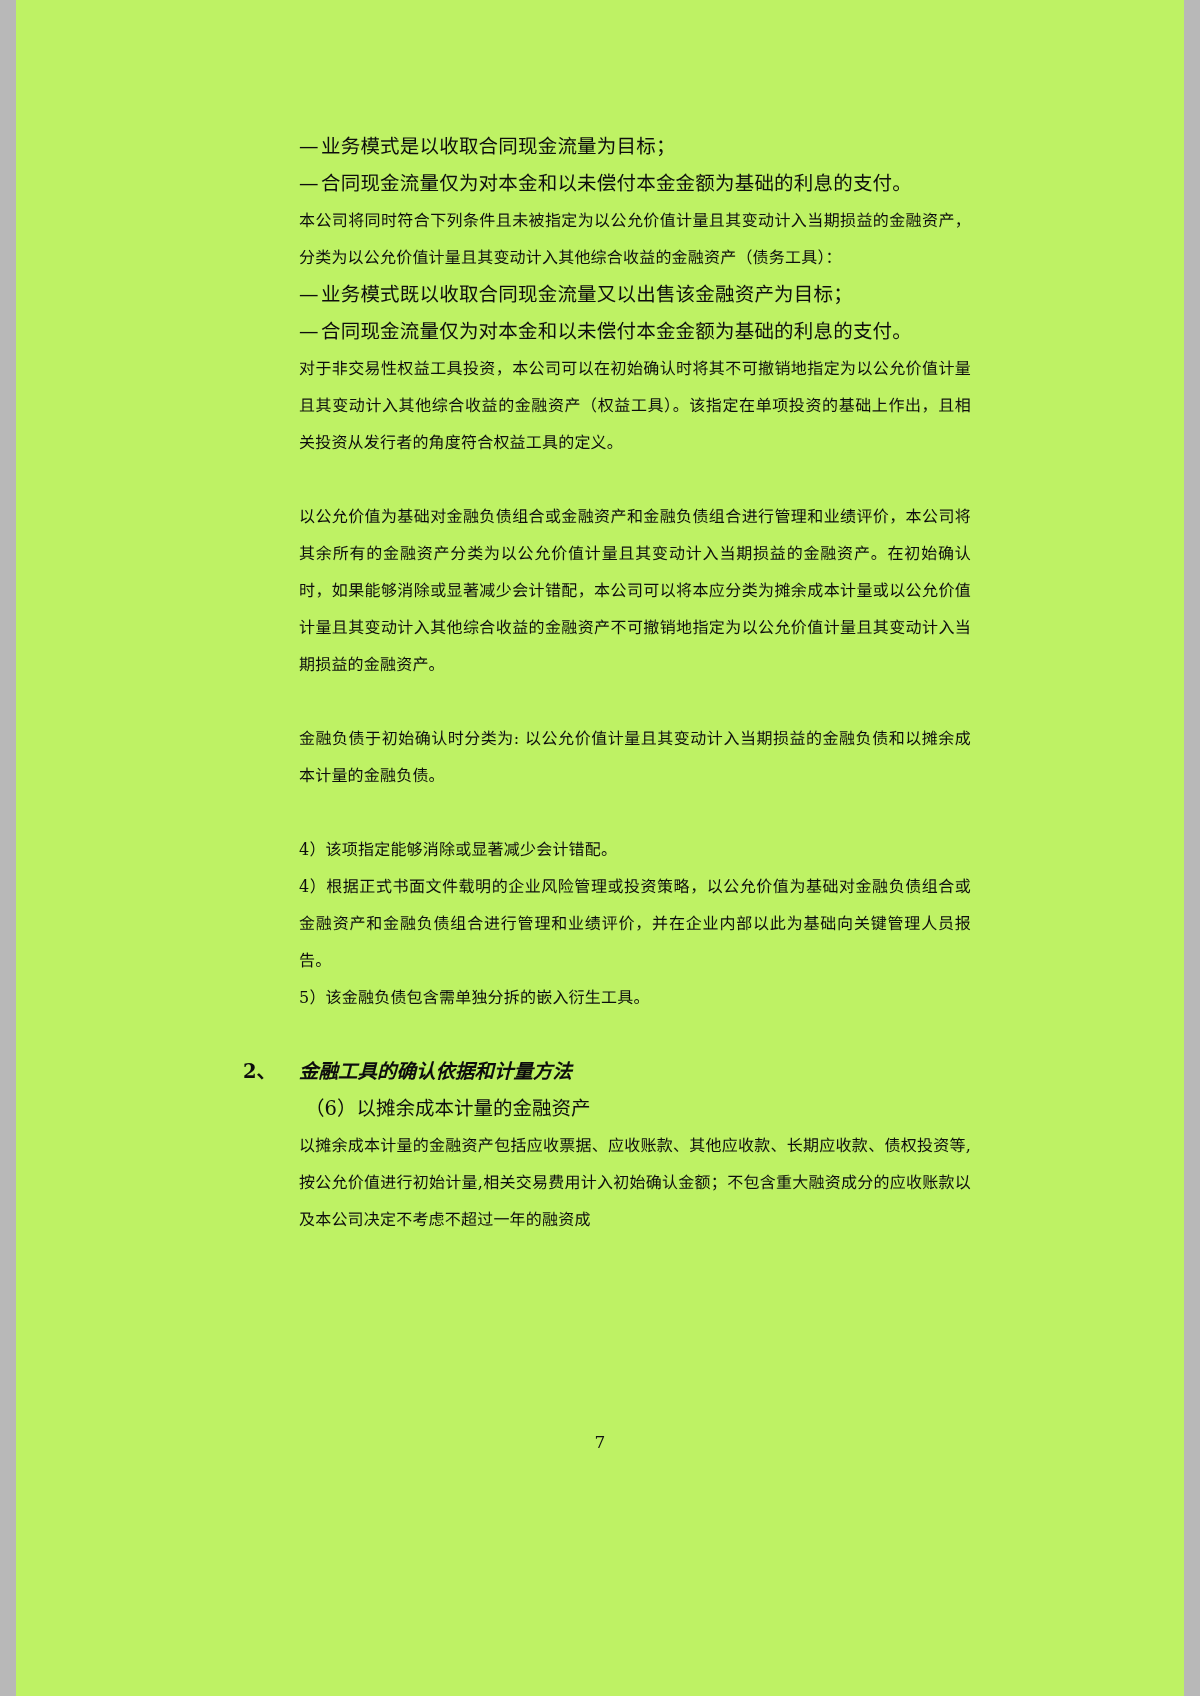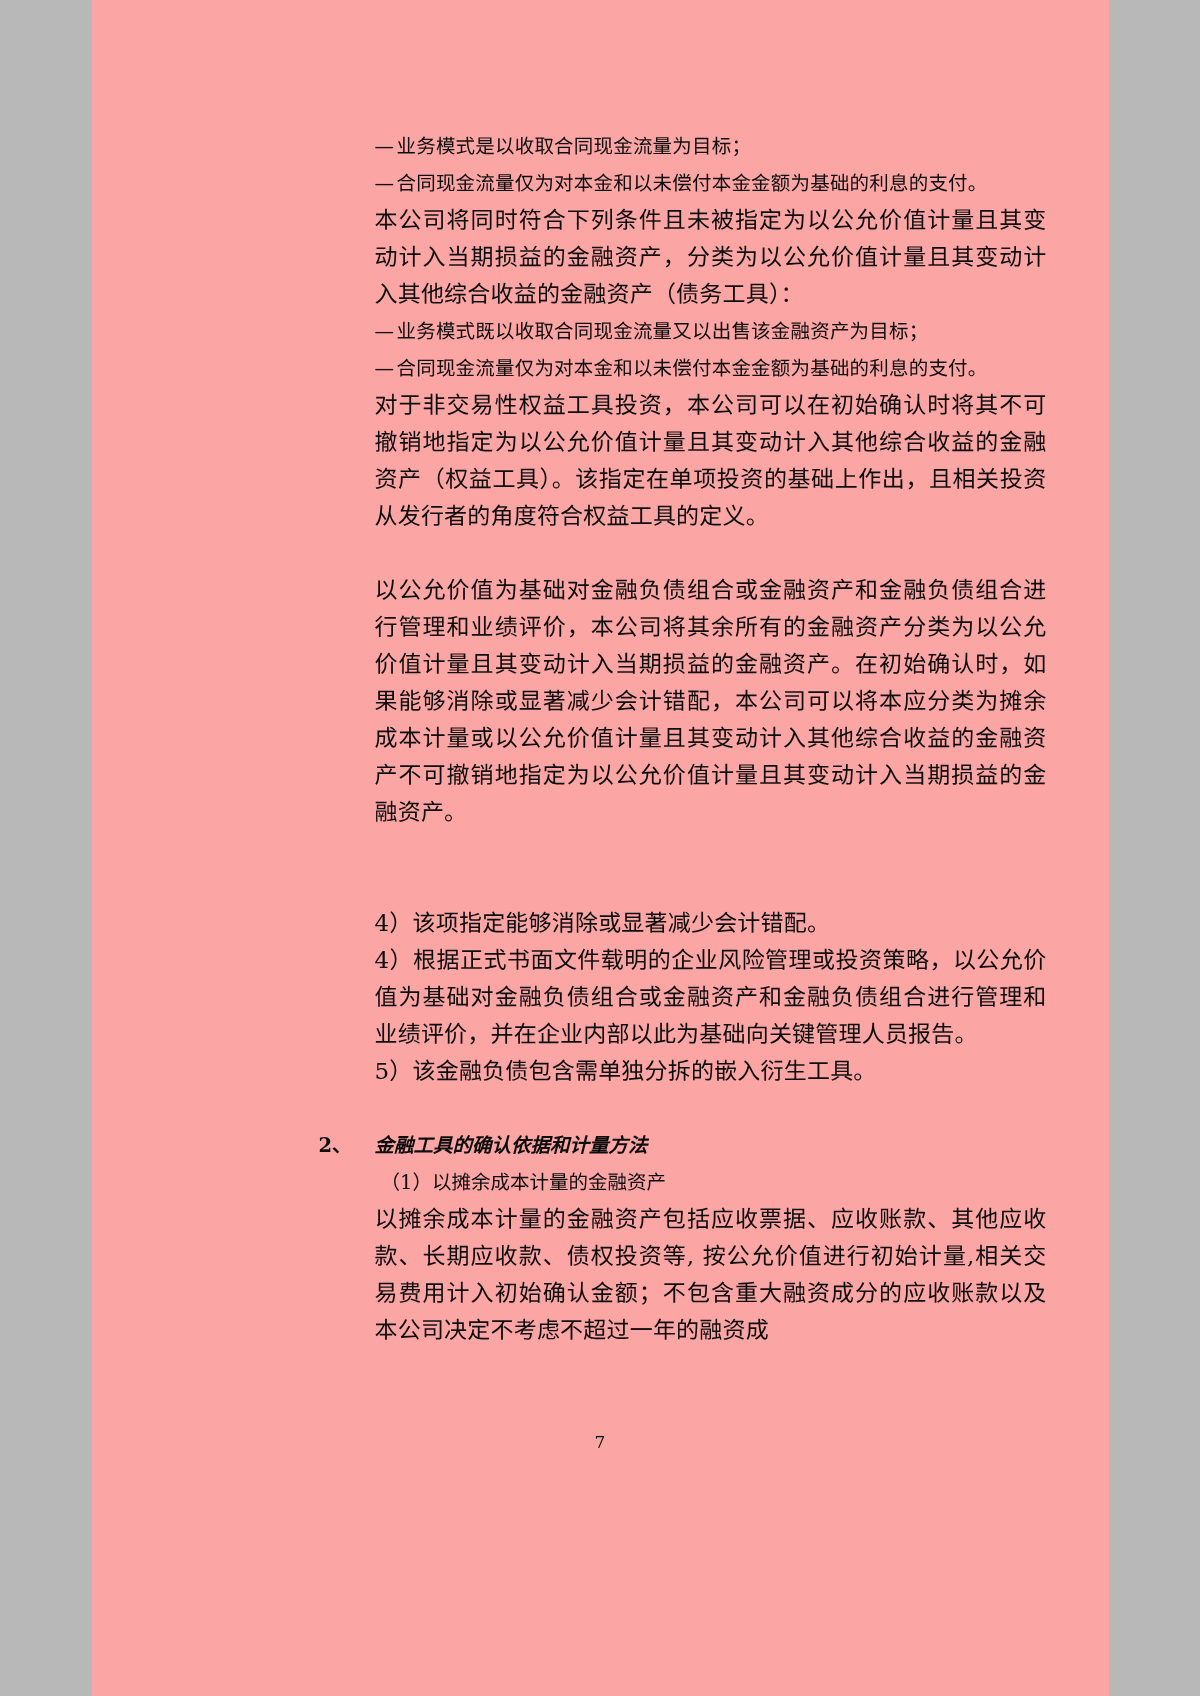--- a/index.html
+++ b/index.html
@@ -2,37 +2,37 @@
 <html lang="zh-CN"><head>
 <meta charset="utf-8">
 <style>
   html, body {
     margin: 0;
     padding: 0;
     background: #b8b8b8;
   }
   .page {
     position: relative;
-    width: 1017px;
+    width: 1168px;
     height: 1696px;
-    background: #fca5a5;
+    background: #bef264;
     margin: 0 auto;
     overflow: hidden;
     box-sizing: border-box;
   }
   .content {
     position: absolute;
     left: 283px;
     top: 128px;
     width: 672px;
     font-family: "DejaVu Serif", "Liberation Serif", serif;
     color: #0d0d0d;
   }
   .para {
-    font-size: 23px;
+    font-size: 16px;
     line-height: 37px;
     text-align: justify;
     text-justify: inter-ideograph;
     margin: 0;
     letter-spacing: 0.2px;
   }
   .dash-item {
     font-size: 19.5px;
     line-height: 37px;
     margin: 0;
@@ -98,37 +98,38 @@
     <p class="dash-item"><span class="dash">—</span><span>合同现金流量仅为对本金和以未偿付本金金额为基础的利息的支付。</span></p>
 
     <p class="para">对于非交易性权益工具投资，本公司可以在初始确认时将其不可撤销地指定为以公允价值计量且其变动计入其他综合收益的金融资产（权益工具）。该指定在单项投资的基础上作出，且相关投资从发行者的角度符合权益工具的定义。</p>
 
     <div class="gap"></div>
 
     <p class="para">以公允价值为基础对金融负债组合或金融资产和金融负债组合进行管理和业绩评价，本公司将其余所有的金融资产分类为以公允价值计量且其变动计入当期损益的金融资产。在初始确认时，如果能够消除或显著减少会计错配，本公司可以将本应分类为摊余成本计量或以公允价值计量且其变动计入其他综合收益的金融资产不可撤销地指定为以公允价值计量且其变动计入当期损益的金融资产。</p>
 
     <div class="gap"></div>
 
+    <p class="para">金融负债于初始确认时分类为: 以公允价值计量且其变动计入当期损益的金融负债和以摊余成本计量的金融负债。</p>
 
     <div class="gap"></div>
 
 
     <p class="para">4）该项指定能够消除或显著减少会计错配。</p>
 
     <p class="para">4）根据正式书面文件载明的企业风险管理或投资策略，以公允价值为基础对金融负债组合或金融资产和金融负债组合进行管理和业绩评价，并在企业内部以此为基础向关键管理人员报告。</p>
 
     <p class="para">5）该金融负债包含需单独分拆的嵌入衍生工具。</p>
 
     <div class="gap"></div>
 
     <div class="section-heading">
       <span class="num">2、</span>
       <span class="htext">金融工具的确认依据和计量方法</span>
     </div>
 
-    <p class="sub-heading">（1）以摊余成本计量的金融资产</p>
+    <p class="sub-heading">（6）以摊余成本计量的金融资产</p>
 
     <p class="para">以摊余成本计量的金融资产包括应收票据、应收账款、其他应收款、长期应收款、债权投资等, 按公允价值进行初始计量,相关交易费用计入初始确认金额；不包含重大融资成分的应收账款以及本公司决定不考虑不超过一年的融资成</p>
 
   </div>
 
   <div class="page-number">7</div>
 </div>
 
 </body></html>

